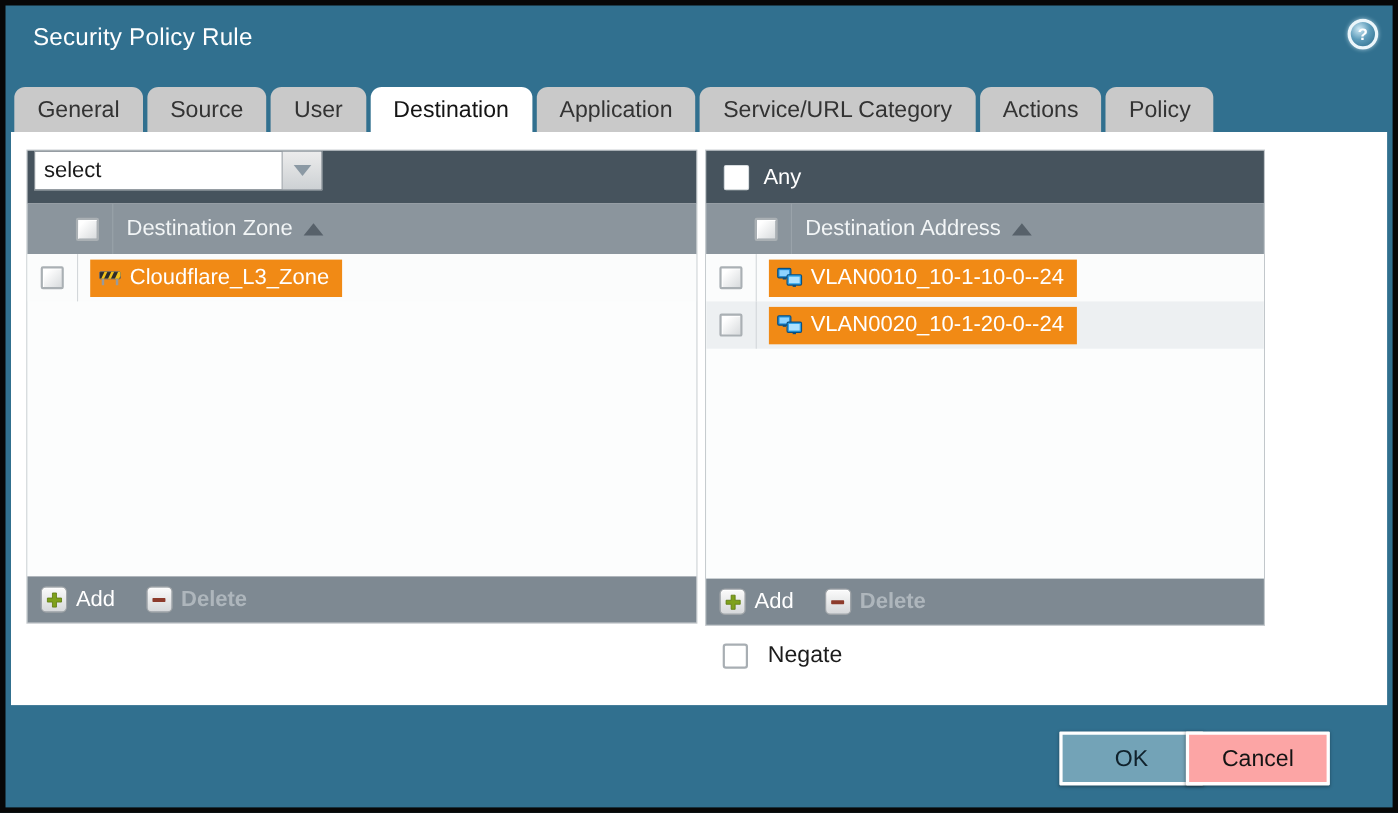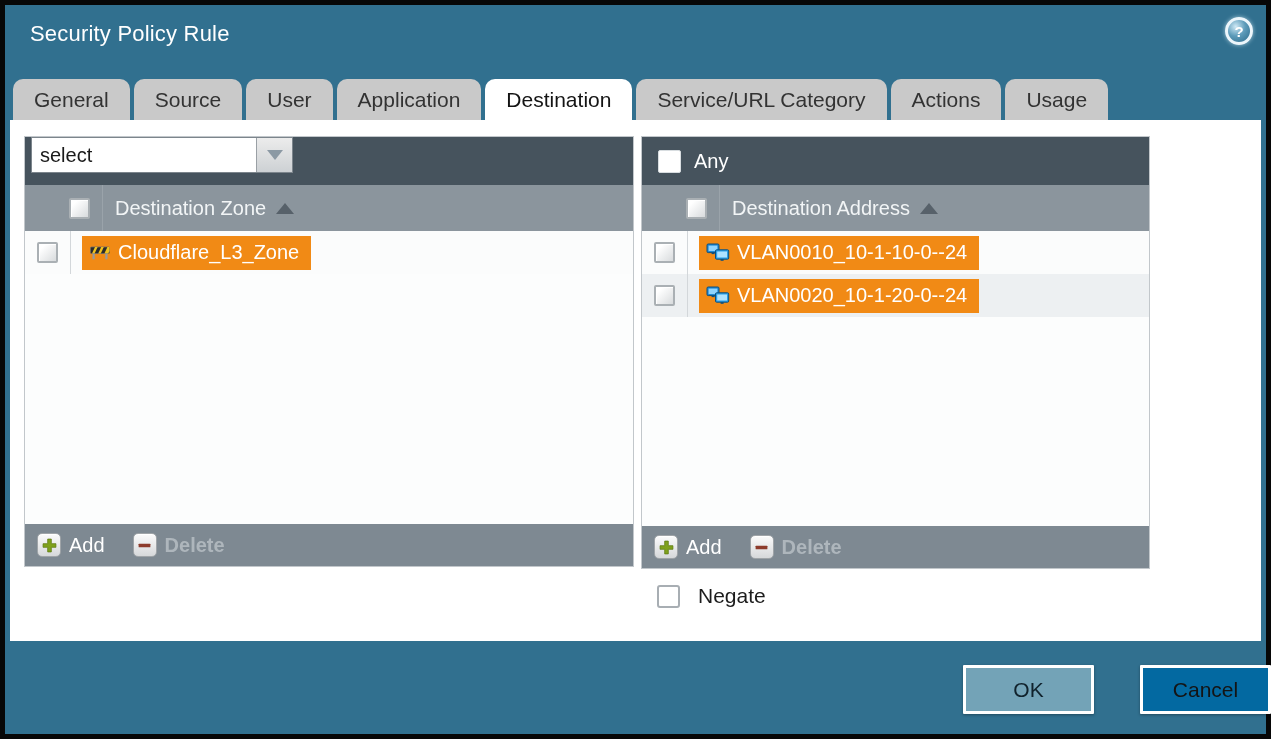--- a/index.html
+++ b/index.html
@@ -140,21 +140,21 @@
   .negate-label { font-size: 21px; color: #1c1c1c; }
 
   
   .btn {
     position: absolute; top: 660px; width: 131px; height: 49px;
     border-radius: 1px; border: 3px solid #ffffff;
     font-family: "Liberation Sans", sans-serif; font-size: 21px; color: #10222c;
     cursor: pointer; box-shadow: 0 1px 3px rgba(0,0,0,.35);
   }
   .btn-ok { left: 958px; background: #73a3b7; }
-  .btn-cancel { left: 1135px; background: #0369a1; color: #141414; }
+  .btn-cancel { left: 1073px; background: #fca5a5; color: #141414; }
 </style>
 </head>
 <body>
 
 <div class="dialog">
 
   <div class="titlebar">
     <span class="dialog-title">Security Policy Rule</span>
     <span class="help-icon">?</span>
   </div>
@@ -166,38 +166,38 @@
       </div>
 
       <div class="tab alt">
         <span>Source</span>
       </div>
 
       <div class="tab">
         <span>User</span>
       </div>
 
+      <div class="tab active alt">
+        <span>Destination</span>
+      </div>
+
       <div class="tab">
         <span>Application</span>
       </div>
 
-      <div class="tab active alt">
-        <span>Destination</span>
-      </div>
-
       <div class="tab alt">
         <span>Service/URL Category</span>
       </div>
 
       <div class="tab">
         <span>Actions</span>
       </div>
 
       <div class="tab alt">
-        <span>Usage</span>
+        <span>Policy</span>
       </div>
 
   </div>
 
   <div class="content">
 
     <div class="panel zone-panel">
       <div class="panel-toolbar">
         <div class="select-box">
           <span class="select-text">select</span>

